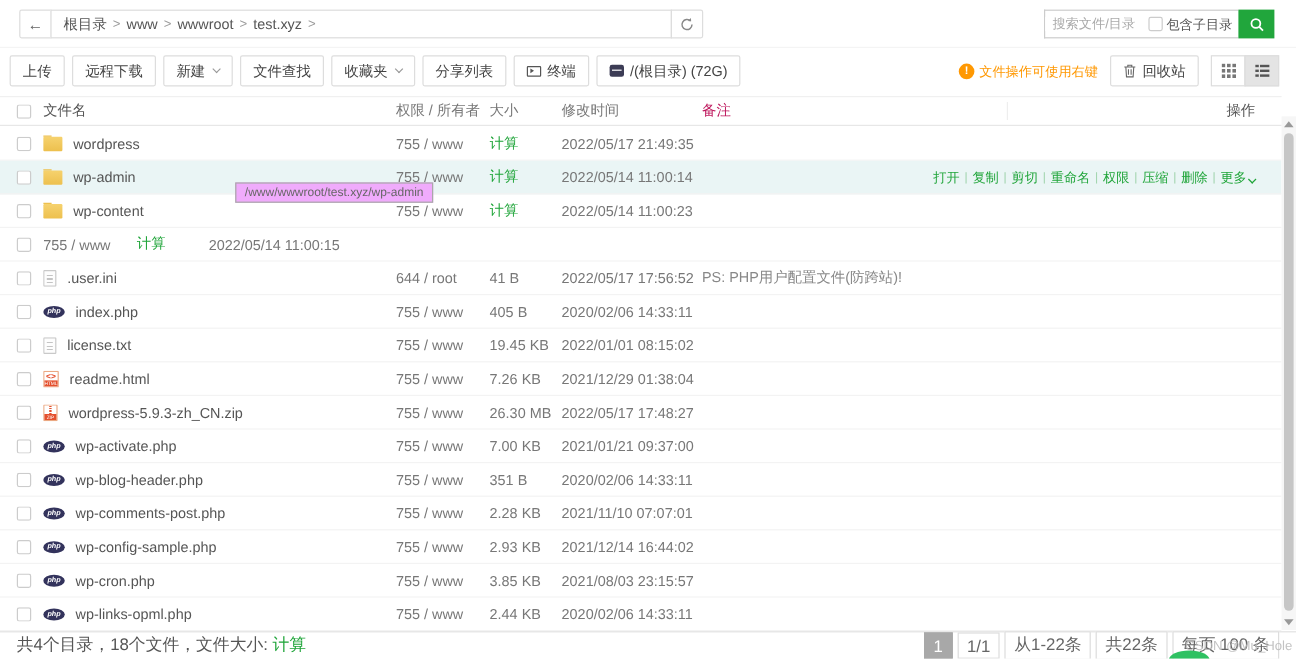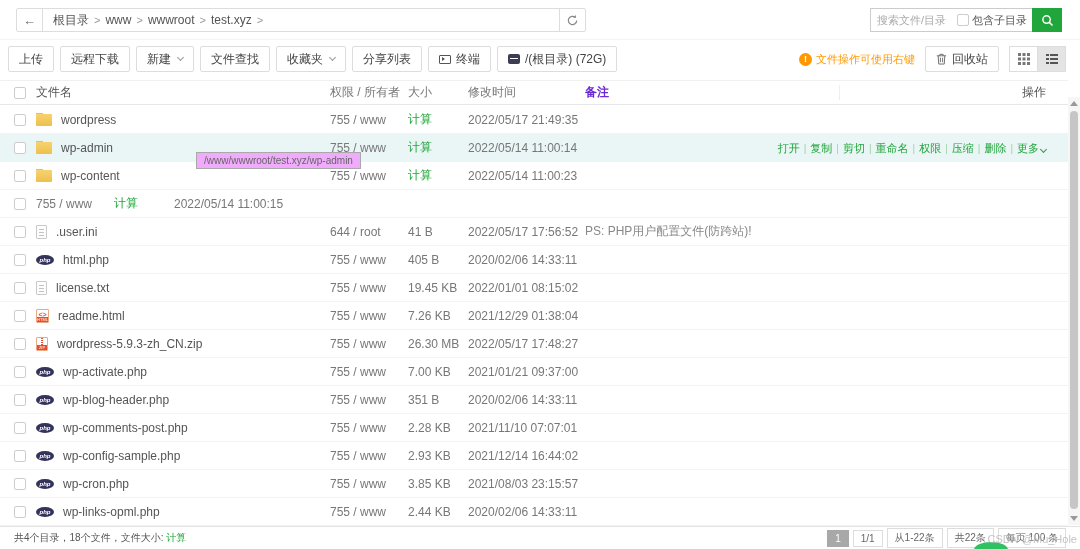--- a/index.html
+++ b/index.html
@@ -75,21 +75,21 @@
   .thead { position:absolute; top:80px; left:0; right:12px; height:25px; display:flex; align-items:center;
            border-top:1px solid #f0f0f0; border-bottom:1px solid #e7e7e7; color:#555;justify-content:center; }
   .tbody { position:absolute; top:106px; left:0; right:12px; height:420px; overflow:hidden; }
   .cell { display:block; white-space:nowrap; overflow:hidden; }
   .c-check { flex:0 0 36px; display:flex; align-items:center; padding-left:14px; }
   .c-name  { flex:0 0 294px; display:flex; align-items:center; gap:9px; }
   .c-perm  { flex:0 0 78px; }
   .c-size  { flex:0 0 60px; }
   .c-time  { flex:0 0 117px; }
   .c-note  { flex:1; color:#888; }
-  .thead .c-note { flex:0 0 255px; border-right:1px solid #eee; color:#6d28d9; height:15px; line-height:15px;font-weight:bold; }
+  .thead .c-note { flex:0 0 255px; border-right:1px solid #eee; color:#be185d; height:15px; line-height:15px; }
   .c-fill  { flex:1; }
   .c-actions { flex:0 0 82px; text-align:right; padding-right:22px; }
   .trow { display:flex; align-items:center; height:28px; border-bottom:1px solid #f3f3f3; position:relative; cursor:default; }
   .trow.selected { background:#eaf5f5; }
   .fic { flex:0 0 auto; }
   .fname { color:#555; cursor:pointer; }
   .c-perm, .c-time { color:#777; }
   .c-size { color:#777; }
   .c-size.link { color:#20a53a; cursor:pointer; }
   .row-actions { position:absolute; right:22px; top:0; height:28px; display:flex; align-items:center; gap:4px;
@@ -102,21 +102,21 @@
 
   
   .vscroll { position:absolute; top:97px; right:0; width:12px; height:428px; background:#f6f6f6; }
   .sb-up, .sb-down { position:absolute; left:2px; width:0; height:0; border-left:4px solid transparent; border-right:4px solid transparent; }
   .sb-up { top:4px; border-bottom:5px solid #999; }
   .sb-down { bottom:4px; border-top:5px solid #999; }
   .sb-thumb { position:absolute; top:14px; left:2px; width:8px; height:398px; background:#c6c6c6; border-radius:4px; }
 
   
   .footer { position:absolute; left:0; right:0; bottom:0; height:23px; background:#fff; border-top:1px solid #e2e2e2;
-            display:flex; align-items:center; justify-content:space-between; padding:0 14px; font-size:10px; color:#555; }
+            display:flex; align-items:center; justify-content:space-between; padding:0 14px; font-size:14px; color:#555; }
   .calc-link { color:#20a53a; cursor:pointer; }
   .pagination { display:flex; align-items:center; }
   .pbtn { margin-left:4px; padding:2px 7px; border:1px solid #ddd; background:#fff; color:#666; cursor:pointer; white-space:nowrap; }
   .pbtn.active { background:#a8a8a8; border-color:#a8a8a8; color:#fff; }
 
   .fab { position:absolute; left:974px; top:542px; width:34px; height:16px; border-radius:50%; background:#2fc162; }
   .watermark { position:absolute; right:3px; bottom:4px; font-size:11px; color:#b9b9b9; z-index:9; opacity:.85; }
 </style>
 </head>
 <body>
@@ -325,21 +325,21 @@
         <span class="cell c-size">41 B</span>
         <span class="cell c-time">2022/05/17 17:56:52</span>
         <span class="cell c-note">PS: PHP用户配置文件(防跨站)!</span>
       </div>
       <div class="trow">
         <span class="cell c-check">
           <span class="checkbox"></span>
         </span>
         <span class="cell c-name">
           <span class="fic ic-php"></span>
-          <span class="fname">html.php</span>
+          <span class="fname">index.php</span>
         </span>
         <span class="cell c-perm">755 / www</span>
         <span class="cell c-size">405 B</span>
         <span class="cell c-time">2020/02/06 14:33:11</span>
         <span class="cell c-note"></span>
       </div>
       <div class="trow">
         <span class="cell c-check">
           <span class="checkbox"></span>
         </span>

